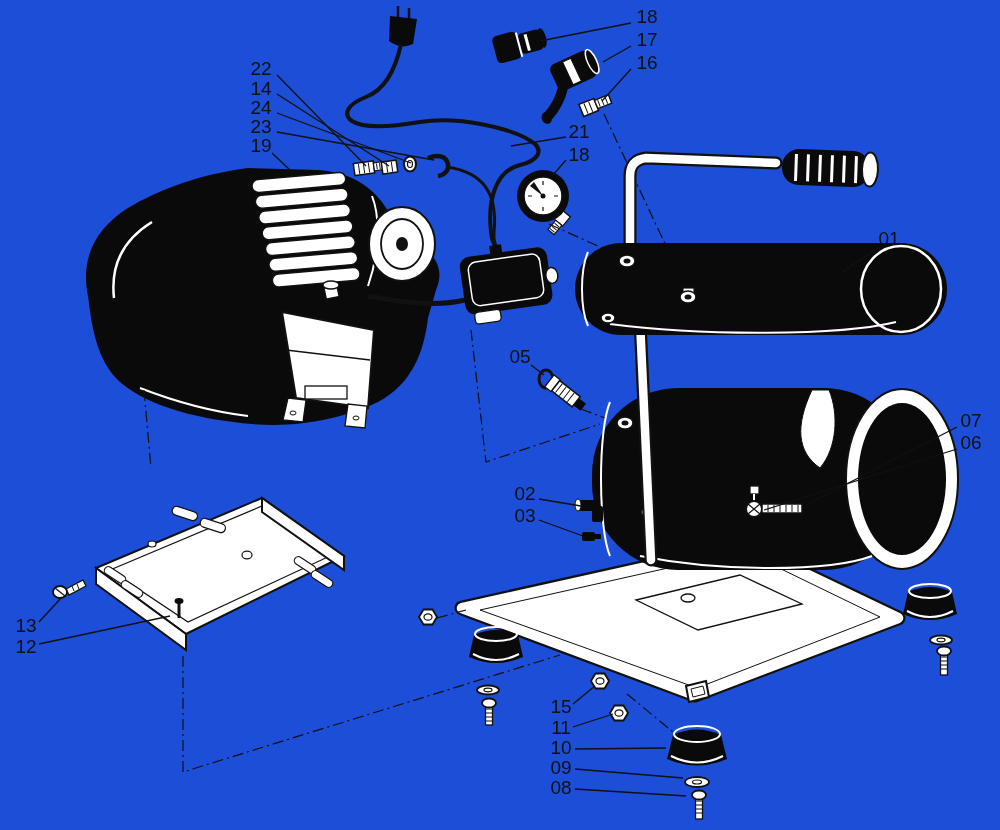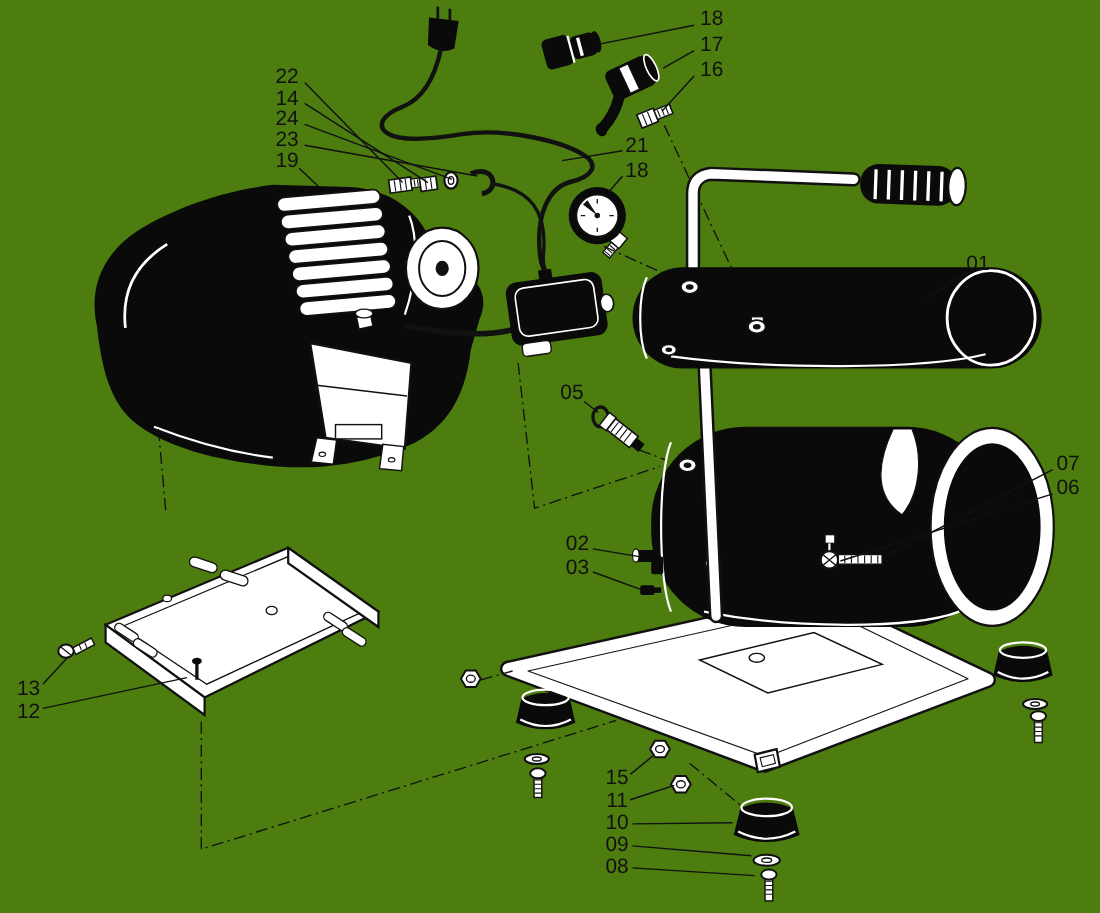--- a/index.html
+++ b/index.html
@@ -1,16 +1,16 @@
 <!DOCTYPE html>
 <html><head>
 <meta charset="utf-8">
 <style>
   html,body{margin:0;padding:0;background:#ffffff;}
-  .stage{position:relative;width:1000px;height:830px;background:#4d7c0f;overflow:hidden;}
+  .stage{position:relative;width:1000px;height:830px;background:#1d4ed8;overflow:hidden;}
   svg{display:block;}
   .callout-text{font:19px "Liberation Sans", sans-serif;fill:#111;text-anchor:middle;dominant-baseline:middle;}
   .leader{stroke:#111;stroke-width:1.3;}
   .cline{stroke:#111;stroke-width:1.2;fill:none;stroke-dasharray:11 4 2 4;}
 </style>
 </head>
 <body>
 
 <div class="stage">
 <svg width="1000" height="830" viewBox="0 0 1000 830">

